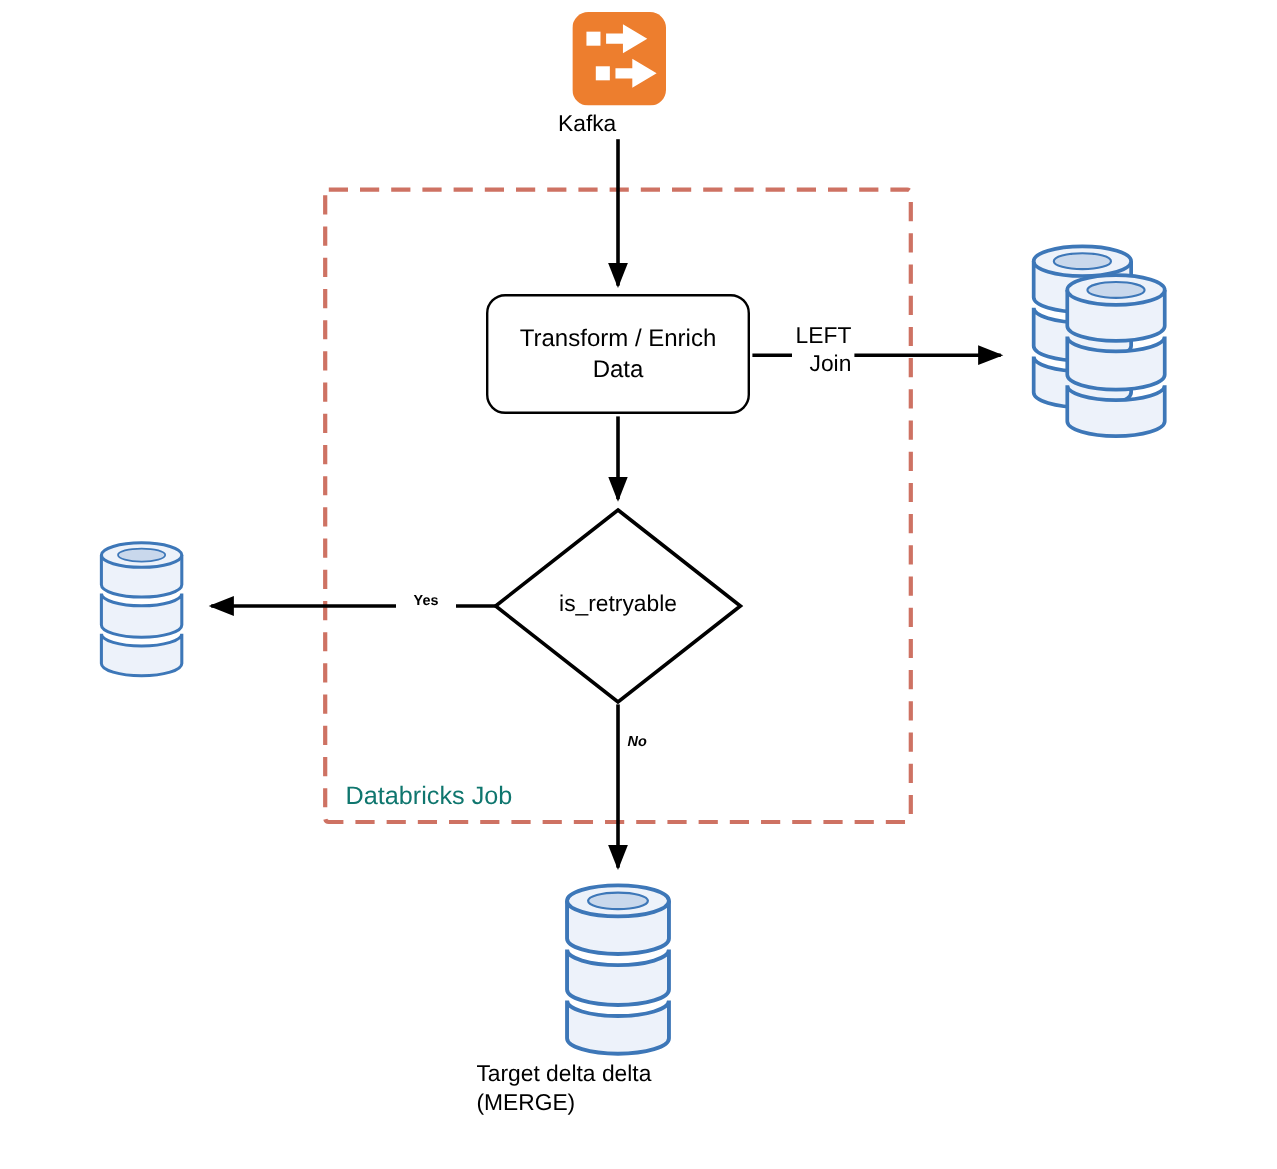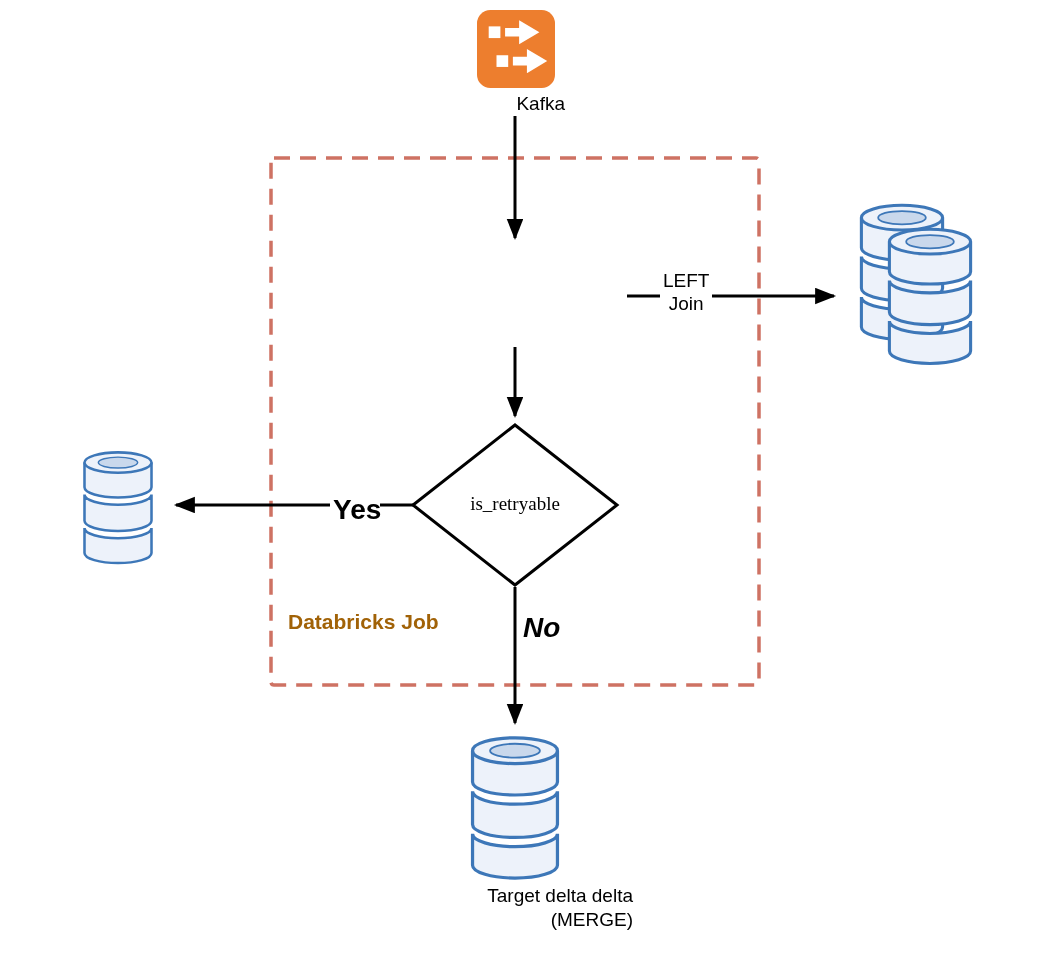--- a/index.html
+++ b/index.html
@@ -3,37 +3,37 @@
 <meta charset="utf-8">
 <style>
   html,body{margin:0;padding:0;background:#fff;}
   #canvas{
     position:relative;width:1064px;height:974px;background:#fff;overflow:hidden;
     font-family:"Liberation Sans",sans-serif;color:#000;
   }
   .abs{position:absolute;}
   .label{
     position:absolute;white-space:pre-line;line-height:1.25;
-    font-size:19px;text-align:right;color:#000;
+    font-size:19px;text-align:left;color:#000;
   }
   .edge-label{
     position:absolute;white-space:pre-line;line-height:1.22;background:#fff;
     font-size:19px;padding:1px 3px;
   }
-  .bold{font-weight:bold;font-size:28px;}
+  .bold{font-weight:bold;font-size:12px;}
   #transform-node{
     position:absolute;left:405px;top:245px;width:220px;height:100px;
     background:#fff;border:2.5px solid #000;border-radius:16px;
     display:flex;align-items:center;justify-content:center;
     font-size:20px;text-align:center;white-space:pre-line;line-height:1.3;box-sizing:border-box;
   }
   #databricks-job-label{
-    position:absolute;left:288px;top:610px;font-size:21px;color:#a16207;white-space:nowrap;font-weight:bold;
+    position:absolute;left:288px;top:652px;font-size:21px;color:#0f766e;white-space:nowrap;
   }
-  #decision-label{position:absolute;left:445px;top:493px;width:140px;text-align:center;font-size:19px;font-family:Liberation Serif, serif;}
+  #decision-label{position:absolute;left:445px;top:493px;width:140px;text-align:center;font-size:19px;}
   svg{display:block;}
 </style>
 </head>
 <body>
 
 <div id="canvas">
 
   <svg width="0" height="0" style="position:absolute" aria-hidden="true">
     <defs>
       <g id="cyl">
@@ -64,22 +64,26 @@
     <svg viewBox="0 0 100 100" width="78" height="78">
       <rect x="0" y="0" width="100" height="100" rx="17" fill="#ED7E2E"></rect>
       <rect x="15" y="21" width="15" height="15" fill="#fff"></rect>
       <polygon points="36,23 54,23 54,13 80,28.5 54,44 54,34 36,34" fill="#fff"></polygon>
       <rect x="25" y="58" width="15" height="15" fill="#fff"></rect>
       <polygon points="46,60 64,60 64,50 90,65.5 64,81 64,71 46,71" fill="#fff"></polygon>
     </svg>
   </span>
   <div class="label" style="left:465px;top:92px;width:100px;">Kafka</div>
 
+  <div id="transform-node">
+    <span>Transform / Enrich
+Data</span>
+  </div>
 
-  <div class="edge-label" style="left:660px;top:268px;text-align:center;">LEFT
+  <div class="edge-label" style="left:660px;top:268px;text-align:right;">LEFT
 Join</div>
 
   <span class="abs" style="left:856px;top:200px;width:130px;height:170px;">
     <span class="abs" style="left:0;top:0;">
       <svg viewBox="0 0 104 162" width="92" height="143">
           <use href="#cyl"></use>
         </svg>
     </span>
     <span class="abs" style="left:28px;top:24px;">
       <svg viewBox="0 0 104 162" width="92" height="143">

